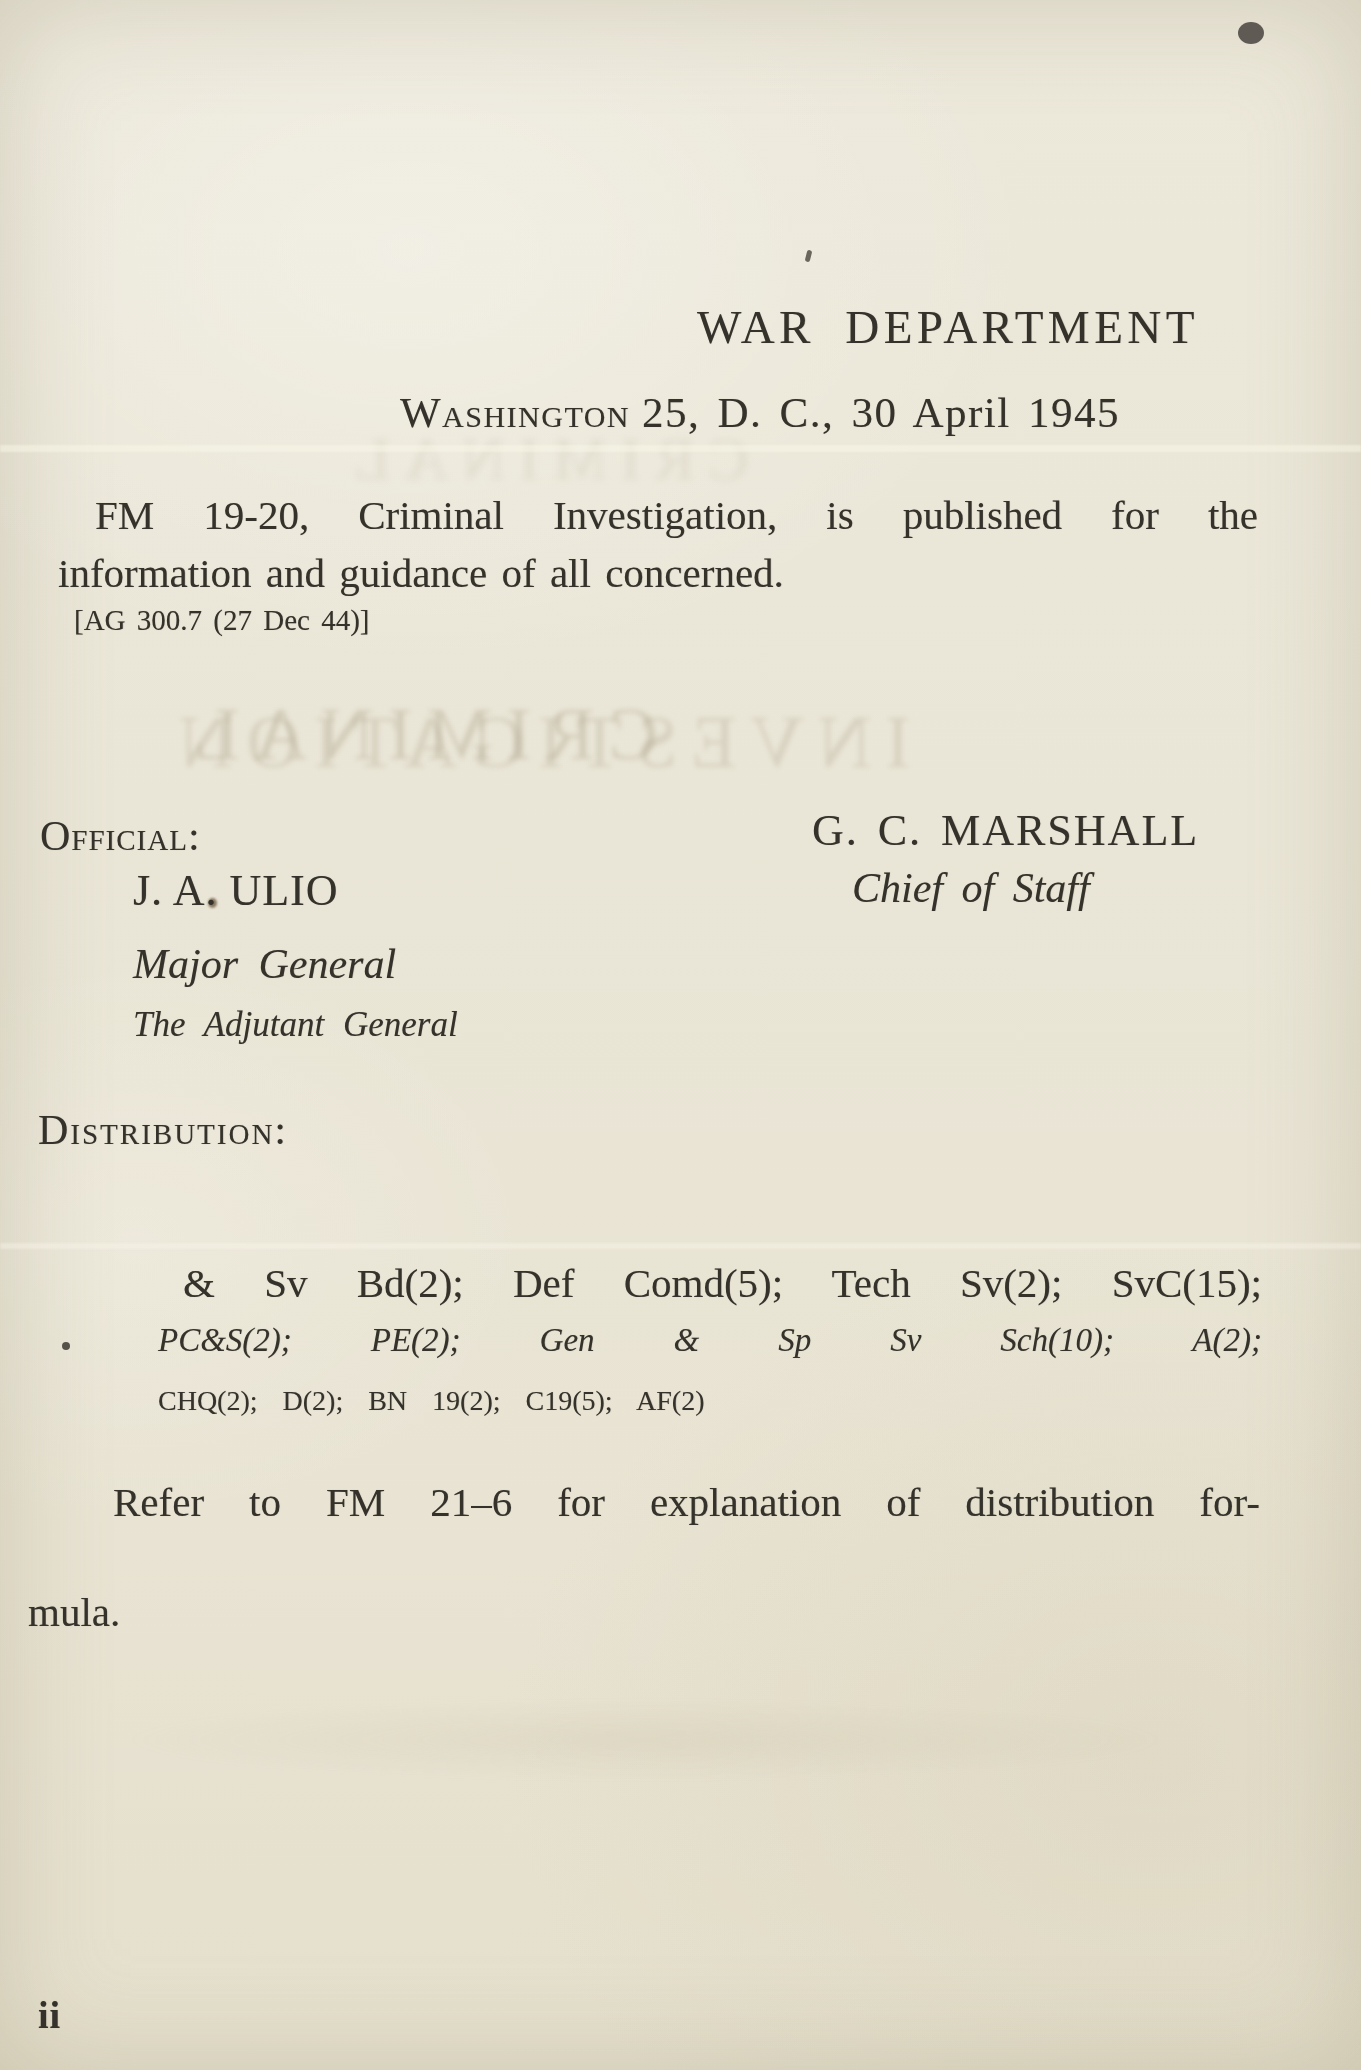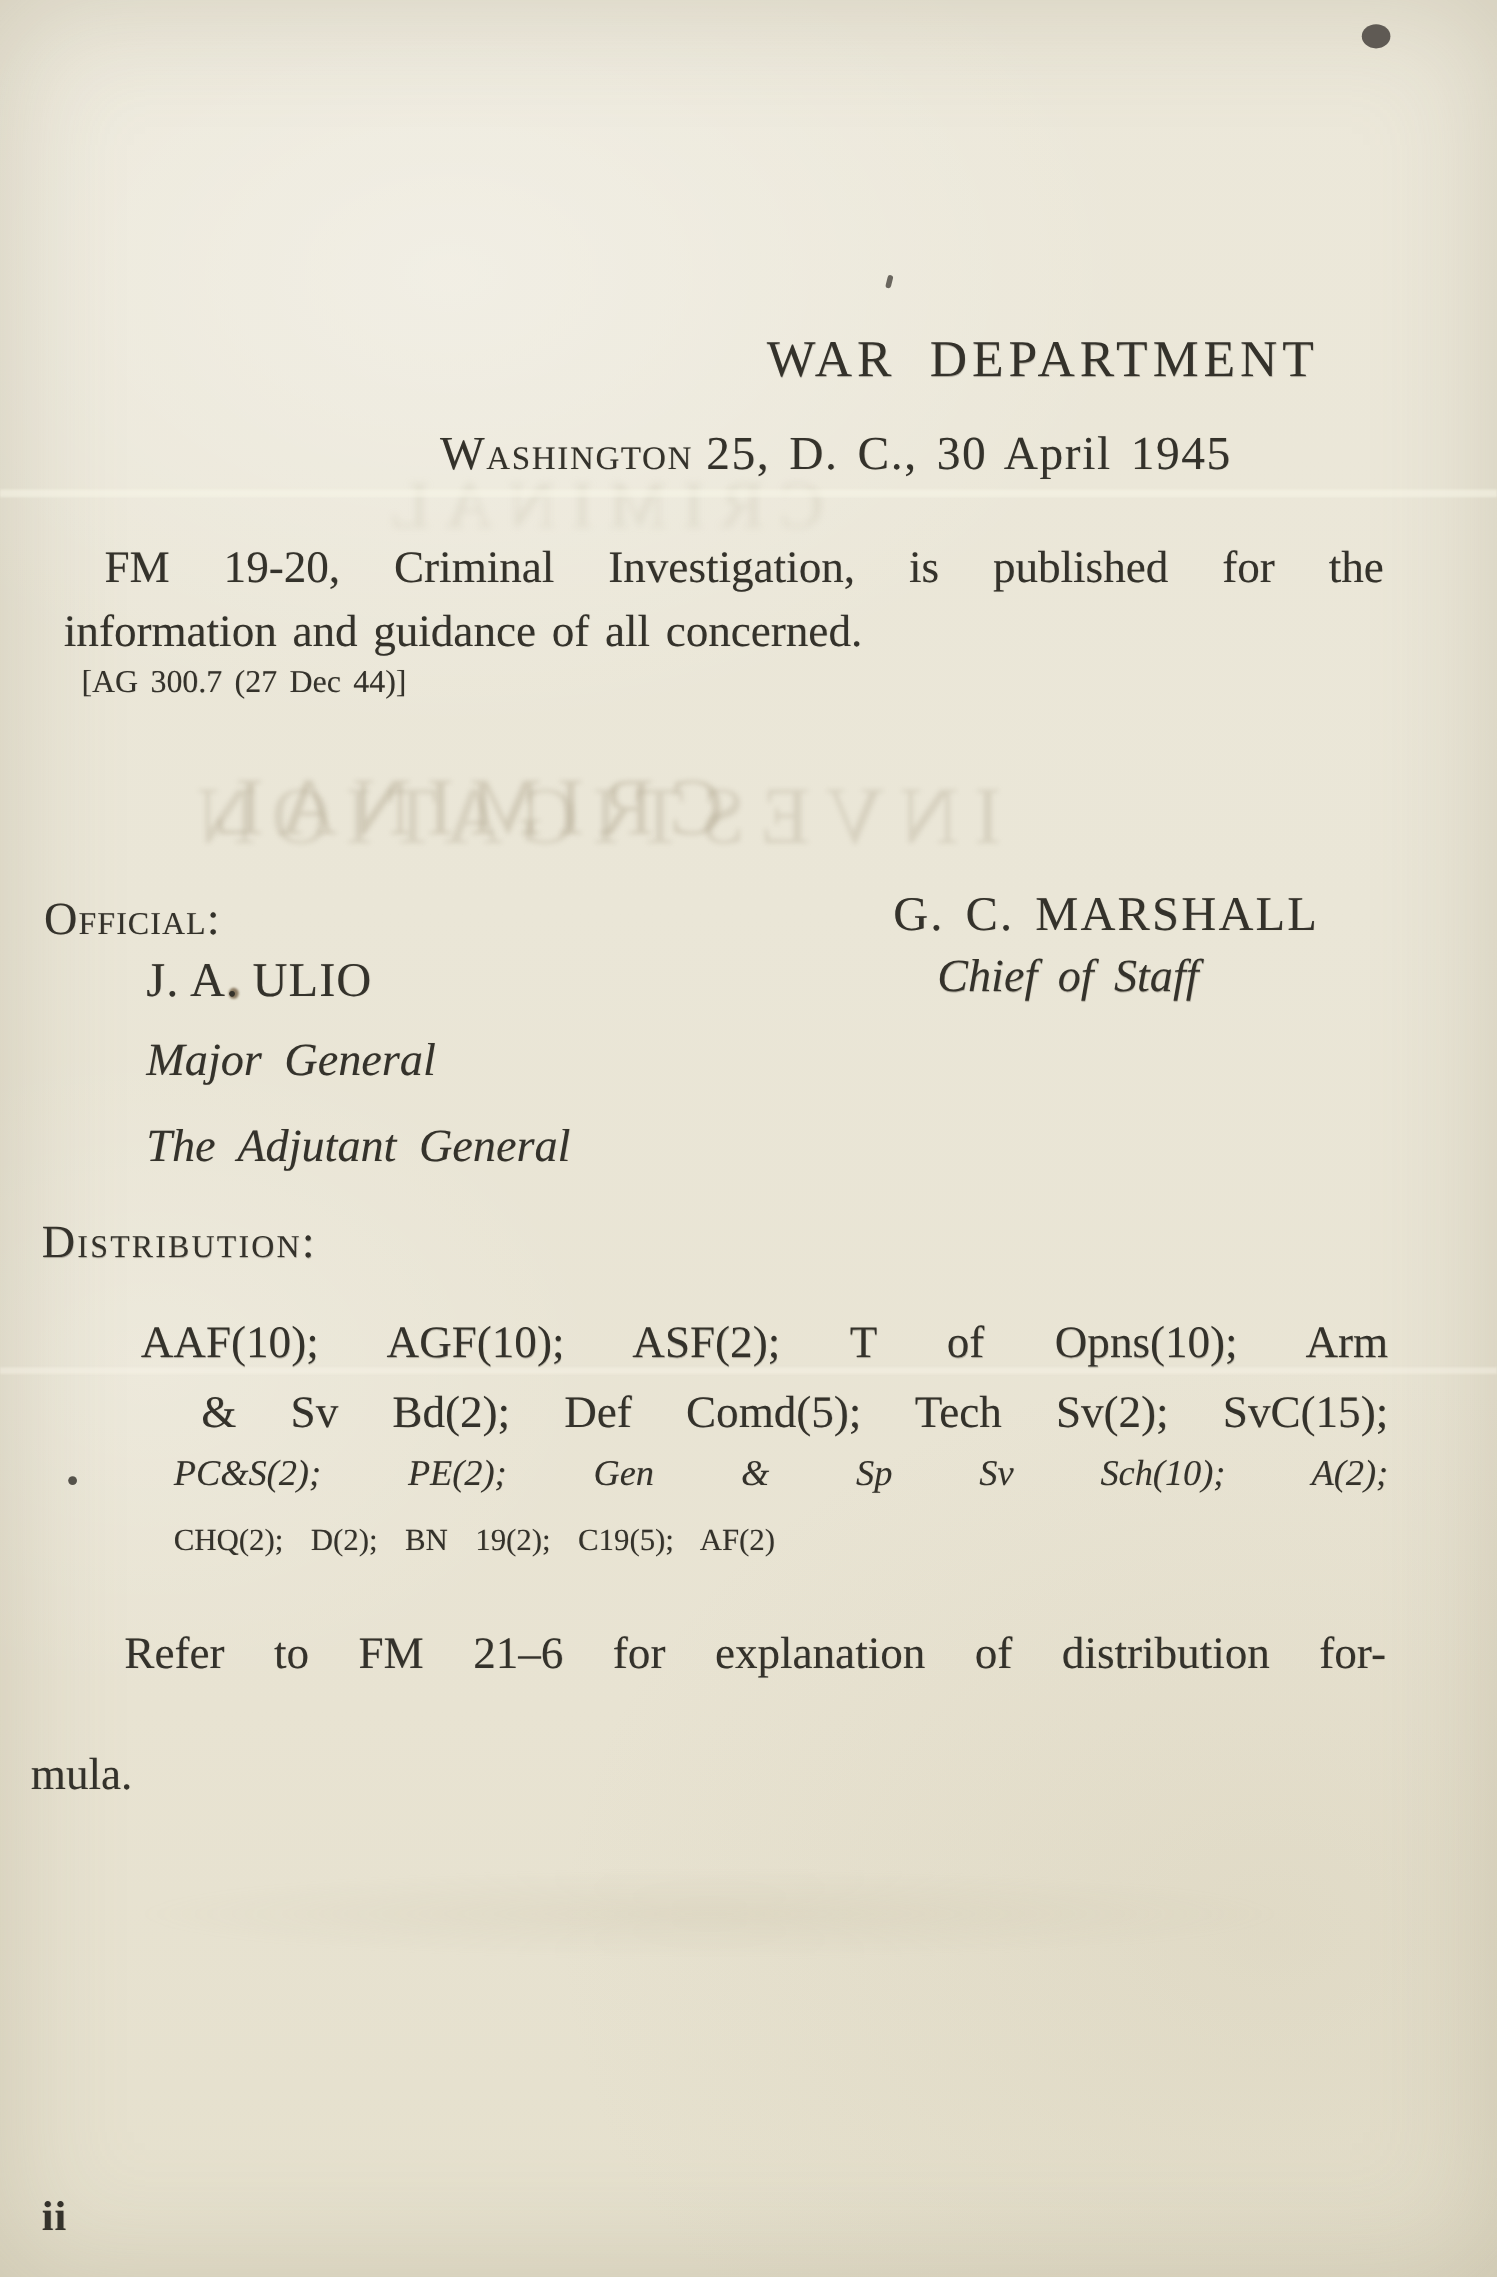--- a/index.html
+++ b/index.html
@@ -70,25 +70,24 @@
   <div class="abs txt sc" style="top:812px; left:40px; font-size:42px; letter-spacing:1px;">Official:</div>
 
   <div class="abs txt" style="top:806px; left:812px; font-size:44px; letter-spacing:2px; word-spacing:6px;">G. C. MARSHALL</div>
 
   <div class="abs txt" style="top:866px; left:133px; font-size:44px; letter-spacing:1px;">J. A. ULIO</div>
 
   <div class="abs txt it" style="top:864px; left:852px; font-size:42px; word-spacing:8px;">Chief of Staff</div>
 
   <div class="abs txt it" style="top:940px; left:133px; font-size:42px; word-spacing:10px;">Major General</div>
 
-  <div class="abs txt it" style="top:1005px; left:133px; font-size:42px; word-spacing:10px;margin-top:13px;">The Adjutant General</div>
+  <div class="abs txt it" style="top:1005px; left:133px; font-size:35px; word-spacing:10px;">The Adjutant General</div>
 
   <div class="abs txt sc" style="top:1106px; left:38px; font-size:42px; letter-spacing:2px;">Distribution:</div>
 
-  <div class="abs txt jf" style="top:1197px; left:128px; width:1134px; font-size:41px;">AAF(10); AGF(10); ASF(2); T of Opns(10); Arm</div>
   <div class="abs txt jf" style="top:1260px; left:183px; width:1079px; font-size:41px;">&amp; Sv Bd(2); Def Comd(5); Tech Sv(2); SvC(15);</div>
   <div class="abs txt jf" style="top:1322px; left:158px; width:1104px; font-size:33px;font-style:italic;">PC&amp;S(2); PE(2); Gen &amp; Sp Sv Sch(10); A(2);</div>
   <div class="abs txt" style="top:1385px; left:158px; font-size:28px; word-spacing:18px;">CHQ(2); D(2); BN 19(2); C19(5); AF(2)</div>
 
   <div class="abs txt jf" style="top:1479px; left:113px; width:1147px; font-size:41px;">Refer to FM 21–6 for explanation of distribution for-</div>
   <div class="abs txt" style="top:1545px; left:28px; font-size:41px;margin-top:44px;">mula.</div>
 
   <div class="abs txt" style="top:1994px; left:38px; font-size:38px; font-weight:bold; letter-spacing:1px;">ii</div>
 
 </div>

